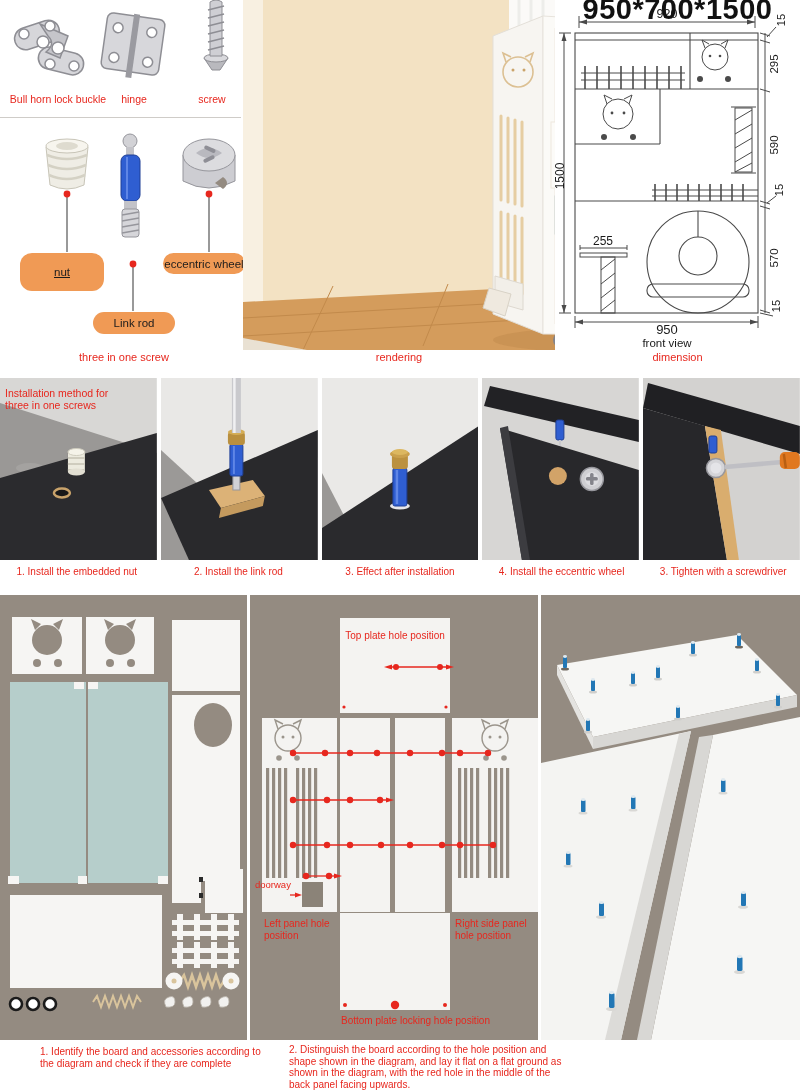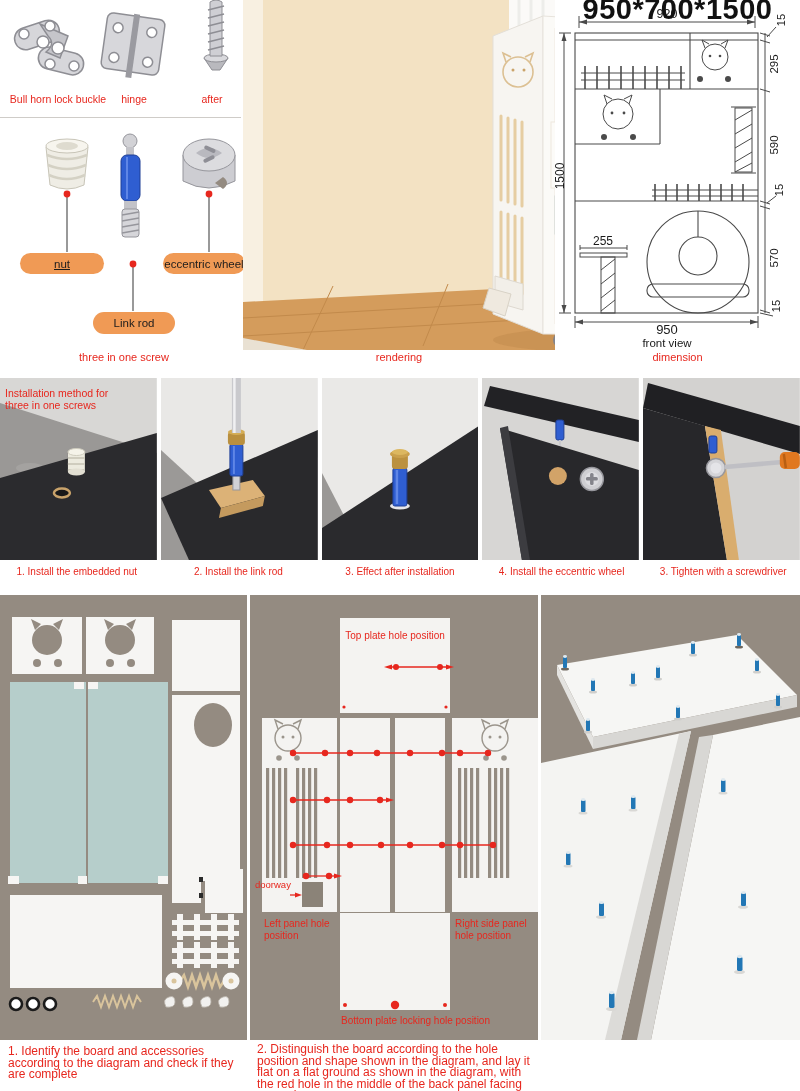--- a/index.html
+++ b/index.html
@@ -4,21 +4,21 @@
 <style>
   html,body{margin:0;padding:0;background:#fff;}
   #root{position:relative;width:800px;height:1091px;background:#fff;overflow:hidden;
         font-family:"Liberation Sans","DejaVu Sans",sans-serif;}
   .abs{position:absolute;}
   .red{color:#e7271e;}
   .cap{font-size:11px;color:#e7271e;text-align:center;}
   .tag{position:absolute;background:#f09a55;border-radius:12px;color:#1c1c1c;
        font-size:11.5px;display:flex;align-items:center;justify-content:center;}
   .stepcap{font-size:10px;color:#e7271e;text-align:center;white-space:nowrap;}
-  .bcap{font-size:12px;line-height:11.5px;color:#e7271e;}
+  .bcap{font-size:10px;line-height:11.5px;color:#e7271e;margin-left:32px;}
   .plabel{position:absolute;color:#e7271e;font-size:10px;line-height:11.5px;z-index:6;}
   svg{display:block;}
 </style>
 </head>
 <body>
 
 <div id="root">
 
   <div class="abs" style="left:0;top:0;width:243px;height:120px;">
     <svg class="abs" style="left:10px;top:6px" width="78" height="80" viewBox="0 0 78 80">
@@ -54,21 +54,21 @@
         <line x1="12" y1="10" x2="28" y2="6"></line>
           <line x1="12" y1="18" x2="28" y2="14"></line>
         <line x1="12" y1="26" x2="28" y2="22"></line>
           <line x1="12" y1="34" x2="28" y2="30"></line>
         <line x1="12" y1="42" x2="28" y2="38"></line>
           <line x1="12" y1="50" x2="28" y2="46"></line>
       </g>
     </svg>
     <div class="abs red" style="left:2px;top:93px;width:112px;font-size:10.5px;text-align:center;">Bull horn lock buckle</div>
     <div class="abs red" style="left:108px;top:93px;width:52px;font-size:10.5px;text-align:center;">hinge</div>
-    <div class="abs red" style="left:184px;top:93px;width:56px;font-size:10.5px;text-align:center;">after</div>
+    <div class="abs red" style="left:184px;top:93px;width:56px;font-size:10.5px;text-align:center;">screw</div>
   </div>
   <div class="abs" style="left:0;top:117px;width:241px;height:1px;background:#cfccc8;"></div>
 
   <svg class="abs" style="left:0;top:125px" width="248" height="225" viewBox="0 0 248 225">
 
     <g>
       <path d="M46 22 Q67 12 88 22 L84 60 Q67 68 50 60 Z" fill="#efede5" stroke="#c8c5b8"></path>
       <g stroke="#d4d1c4" stroke-width="2.5" fill="none">
         <path d="M47 30 Q67 38 87 30"></path>
           <path d="M48 40 Q67 48 86 40"></path>
@@ -106,21 +106,21 @@
       <line x1="67" y1="70" x2="67" y2="127"></line>
       <line x1="133" y1="140" x2="133" y2="186"></line>
       <line x1="209" y1="70" x2="209" y2="127"></line>
     </g>
     <g fill="#e7271e">
       <circle cx="67" cy="69" r="3.4"></circle>
         <circle cx="133" cy="139" r="3.4"></circle>
         <circle cx="209" cy="69" r="3.4"></circle>
     </g>
   </svg>
-  <div class="tag" style="left:20px;top:253px;width:84px;height:21px;text-decoration:underline;">
+  <div class="tag" style="left:20px;top:253px;width:84px;height:38px;text-decoration:underline;">
       <span>nut</span>
     </div>
   <div class="tag" style="left:163px;top:253px;width:82px;height:21px;">
       <span>eccentric wheel</span>
     </div>
   <div class="tag" style="left:93px;top:312px;width:82px;height:22px;">
       <span>Link rod</span>
     </div>
   <div class="abs cap" style="left:0;top:351px;width:248px;">three in one screw</div>
 

